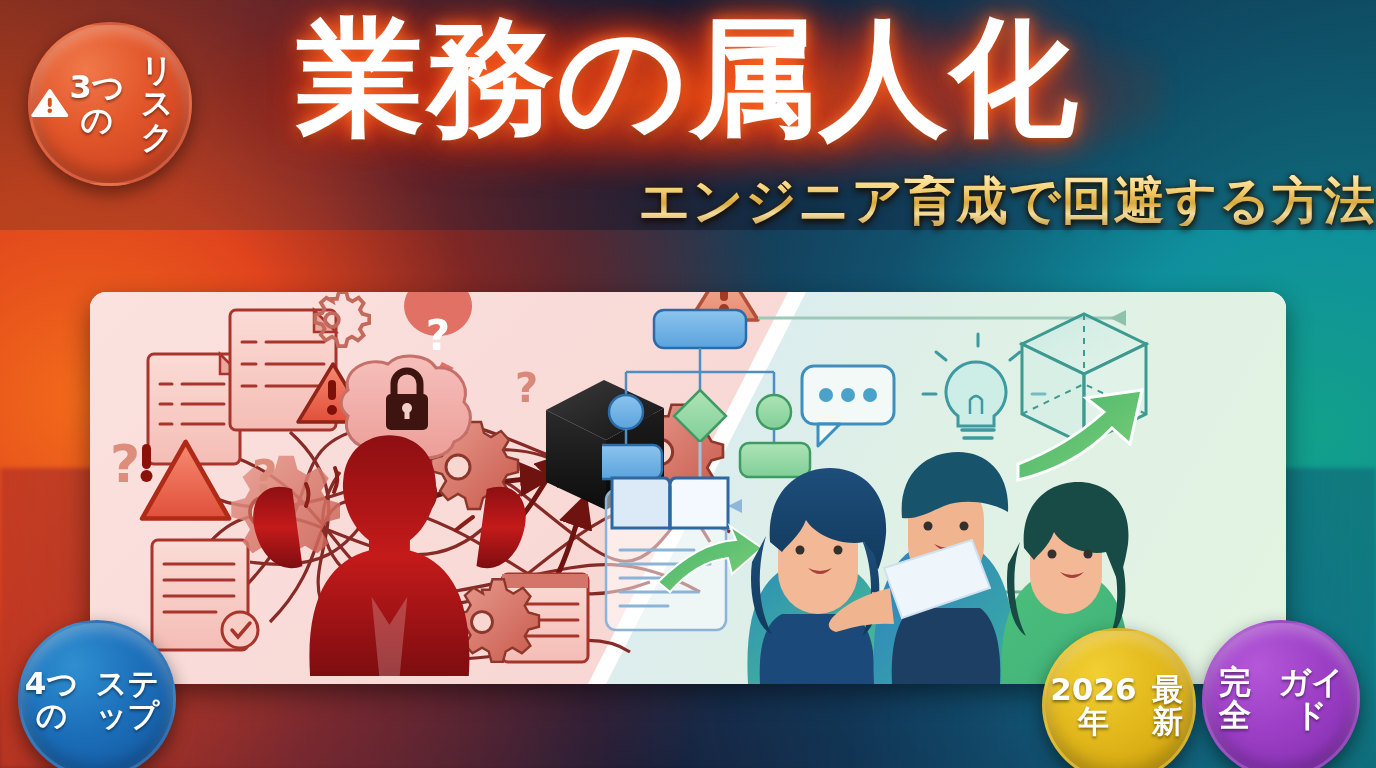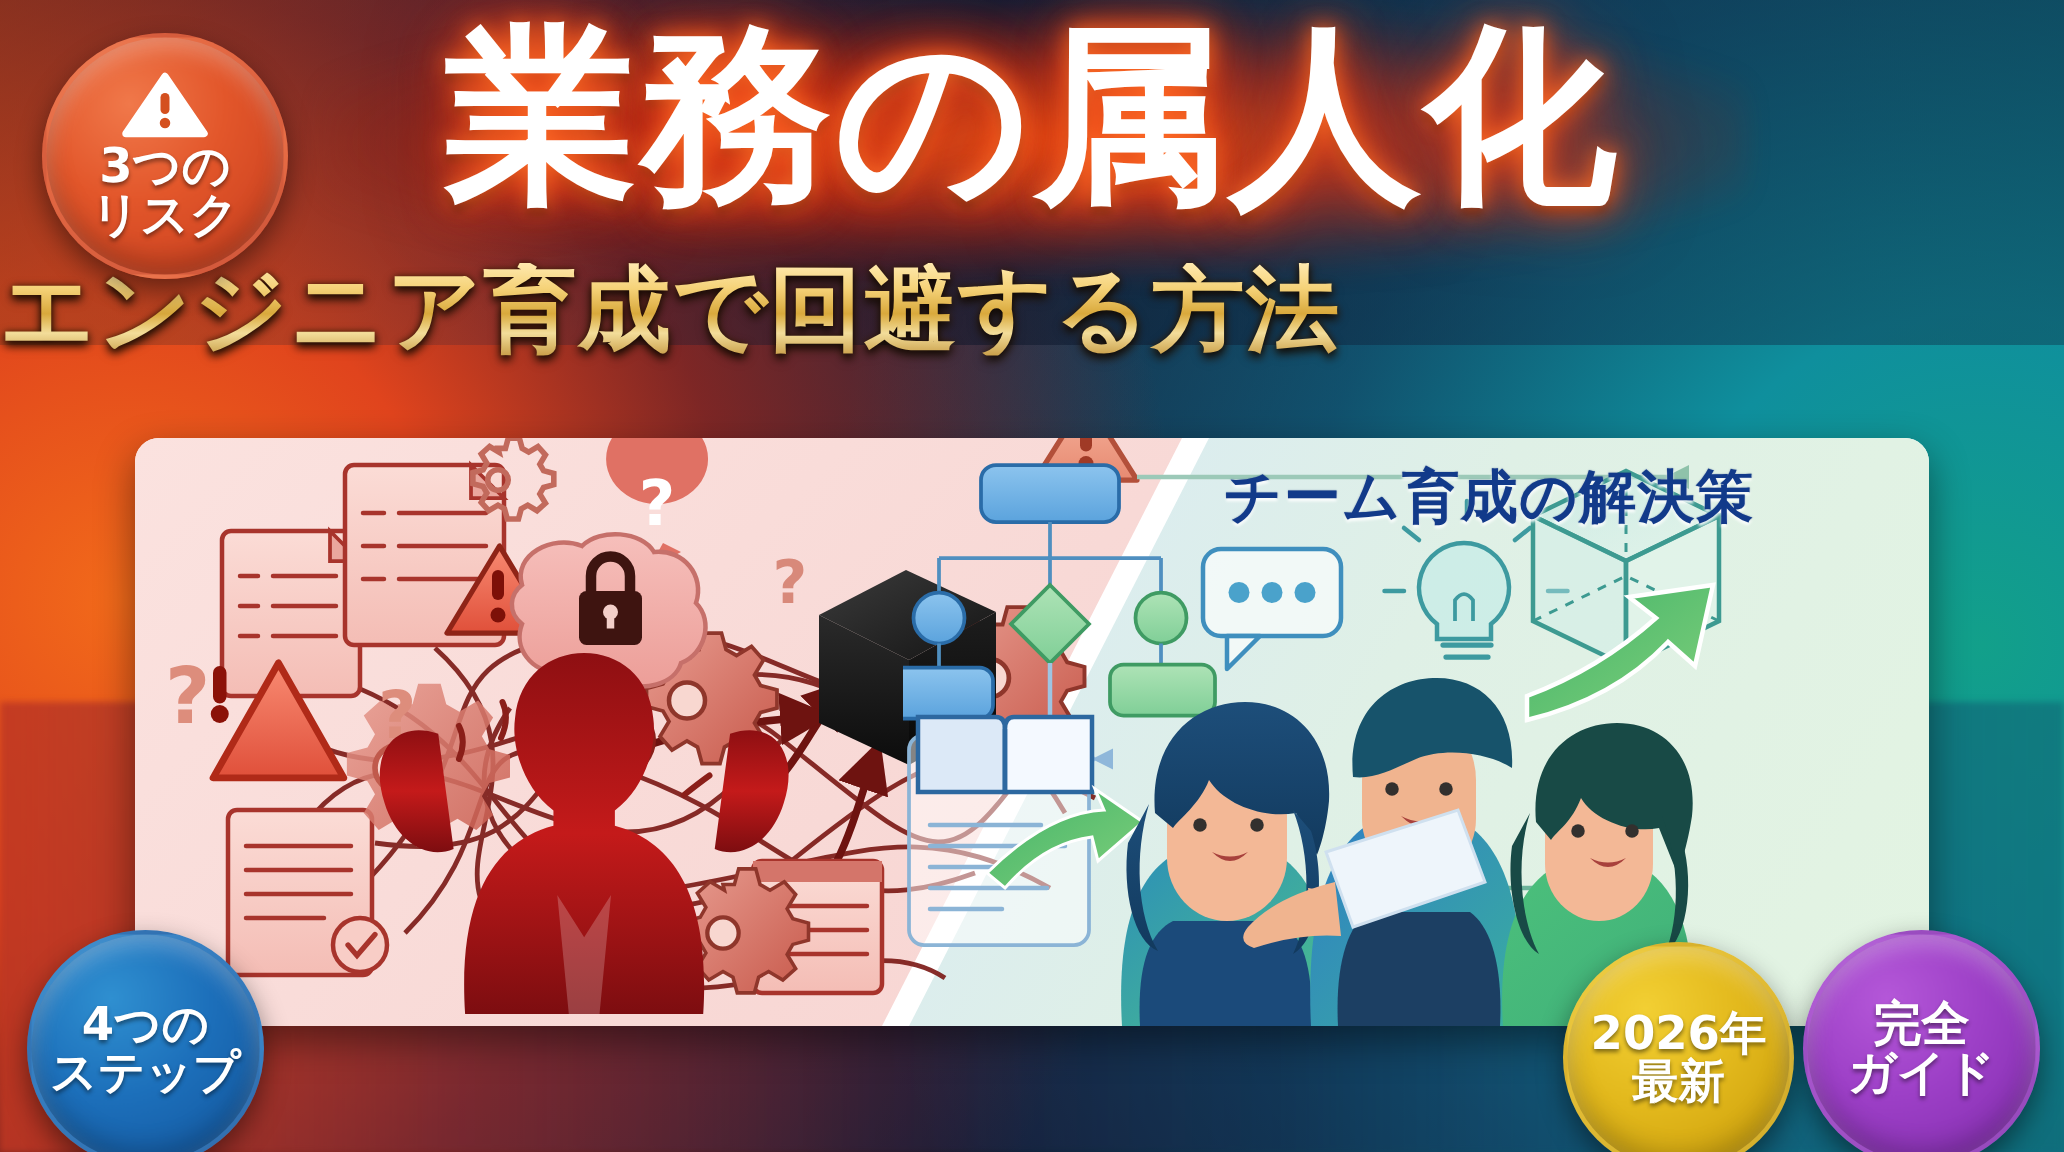--- a/index.html
+++ b/index.html
@@ -30,22 +30,22 @@
   
   .title-main{position:absolute;left:0;right:0;top:14px;text-align:center;
     font-size:128px;line-height:1.0;font-weight:900;color:#fff;
     letter-spacing:2px;
     text-shadow:
       0 0 14px rgba(255,110,40,0.95),
       0 0 30px rgba(255,70,20,0.85),
       0 0 54px rgba(220,40,10,0.7),
       0 5px 6px rgba(0,0,0,0.55);
     white-space:nowrap;}
-  .title-sub{position:absolute;left:0;right:0;top:175px;text-align:left;
-    font-size:62px;line-height:1.0;font-weight:900;letter-spacing:1px;
+  .title-sub{position:absolute;left:0;right:0;top:175px;text-align:right;
+    font-size:51px;line-height:1.0;font-weight:900;letter-spacing:1px;
     background:linear-gradient(180deg,#ffeab0 0%,#f5d278 28%,#d9a93c 55%,#f3dd9a 76%,#caa04a 100%);
     -webkit-background-clip:text;background-clip:text;color:transparent;
     filter:drop-shadow(0 3px 3px rgba(0,0,0,0.75)) drop-shadow(0 0 2px rgba(60,30,0,0.8));
     white-space:nowrap;}
 
   
   .panel{position:absolute;left:90px;top:292px;width:1196px;height:392px;
     border-radius:16px;overflow:hidden;background:#fff;
     box-shadow:0 10px 26px rgba(0,0,0,0.45);}
   .panel-left{position:absolute;inset:0;
@@ -58,21 +58,21 @@
     background:#ffffff;
     clip-path:polygon(698px 0, 716px 0, 516px 392px, 498px 392px);}
 
   .panel-head{position:absolute;font-size:38px;font-weight:900;letter-spacing:1px;white-space:nowrap;}
   .head-left{left:400px;top:14px;color:#a8180f;
     text-shadow:0 2px 2px rgba(255,255,255,0.85), 0 0 1px rgba(120,10,5,0.6);}
   .head-right{left:726px;top:14px;color:#123a8a;
     text-shadow:0 2px 2px rgba(255,255,255,0.9), 0 0 1px rgba(10,40,110,0.6);}
 
   
-  .badge{position:absolute;border-radius:50%;display:flex;flex-direction:column;
+  .badge{position:absolute;border-radius:50%;display:flex;flex-direction:row;
     align-items:center;justify-content:center;color:#fff;text-align:center;
     font-weight:900;line-height:1.04;
     box-shadow:0 7px 18px rgba(0,0,0,0.45), inset 0 -9px 16px rgba(0,0,0,0.22), inset 0 7px 14px rgba(255,255,255,0.3);
     text-shadow:0 2px 3px rgba(0,0,0,0.45);}
   .badge .bline{display:block;}
   .badge-risk{left:28px;top:22px;width:158px;height:158px;font-size:32px;
     background:radial-gradient(circle at 35% 28%, #f0784a 0%, #e2562a 42%, #c33a1d 100%);
     border:3px solid rgba(255,255,255,0.12);}
   .badge-step{left:1182px;top:20px;width:156px;height:156px;font-size:30px;
     background:radial-gradient(circle at 35% 28%, #55bb63 0%, #35a34a 45%, #1f8038 100%);
@@ -432,21 +432,20 @@
         <path d="M428 258 a36 42 0 0 1 72 0 l0 26 a36 38 0 0 1 -72 0 z" fill="#f3b896"></path>
         <path d="M422 256 c-4 -44 24 -66 54 -66 c32 0 54 24 50 62 c-4 26 -10 38 -10 38 l-12 -30 c-20 4 -44 -6 -52 -20 c-6 16 -16 22 -20 28 z" fill="#184a46"></path>
         <path d="M418 250 c-10 32 -6 72 6 94 c-14 -8 -22 -42 -18 -72 z" fill="#184a46"></path>
         <path d="M506 252 c12 30 12 68 2 92 c16 -12 20 -52 10 -80 z" fill="#184a46"></path>
         <circle cx="450" cy="262" r="4.5" fill="#33302e"></circle>
           <circle cx="486" cy="262" r="4.5" fill="#33302e"></circle>
         <path d="M458 280 q12 12 24 0 q-12 6 -24 0 z" fill="#a8413c"></path>
       </g>
     </svg>
 
-    <div class="panel-head head-right">チーム育成の解決策</div>
   </div>
 
   <div class="badge badge-risk">
     <svg class="badge-icon" width="58" height="44" viewBox="0 0 58 44">
       <path d="M29 3 L55 41 L3 41 Z" fill="#fff" stroke="#fff" stroke-width="5" stroke-linejoin="round"></path>
       <rect x="26" y="14" width="6" height="14" rx="3" fill="#d4501f"></rect>
       <circle cx="29" cy="34" r="3.5" fill="#d4501f"></circle>
     </svg>
     <span class="bline">3つの</span>
     <span class="bline">リスク</span>

